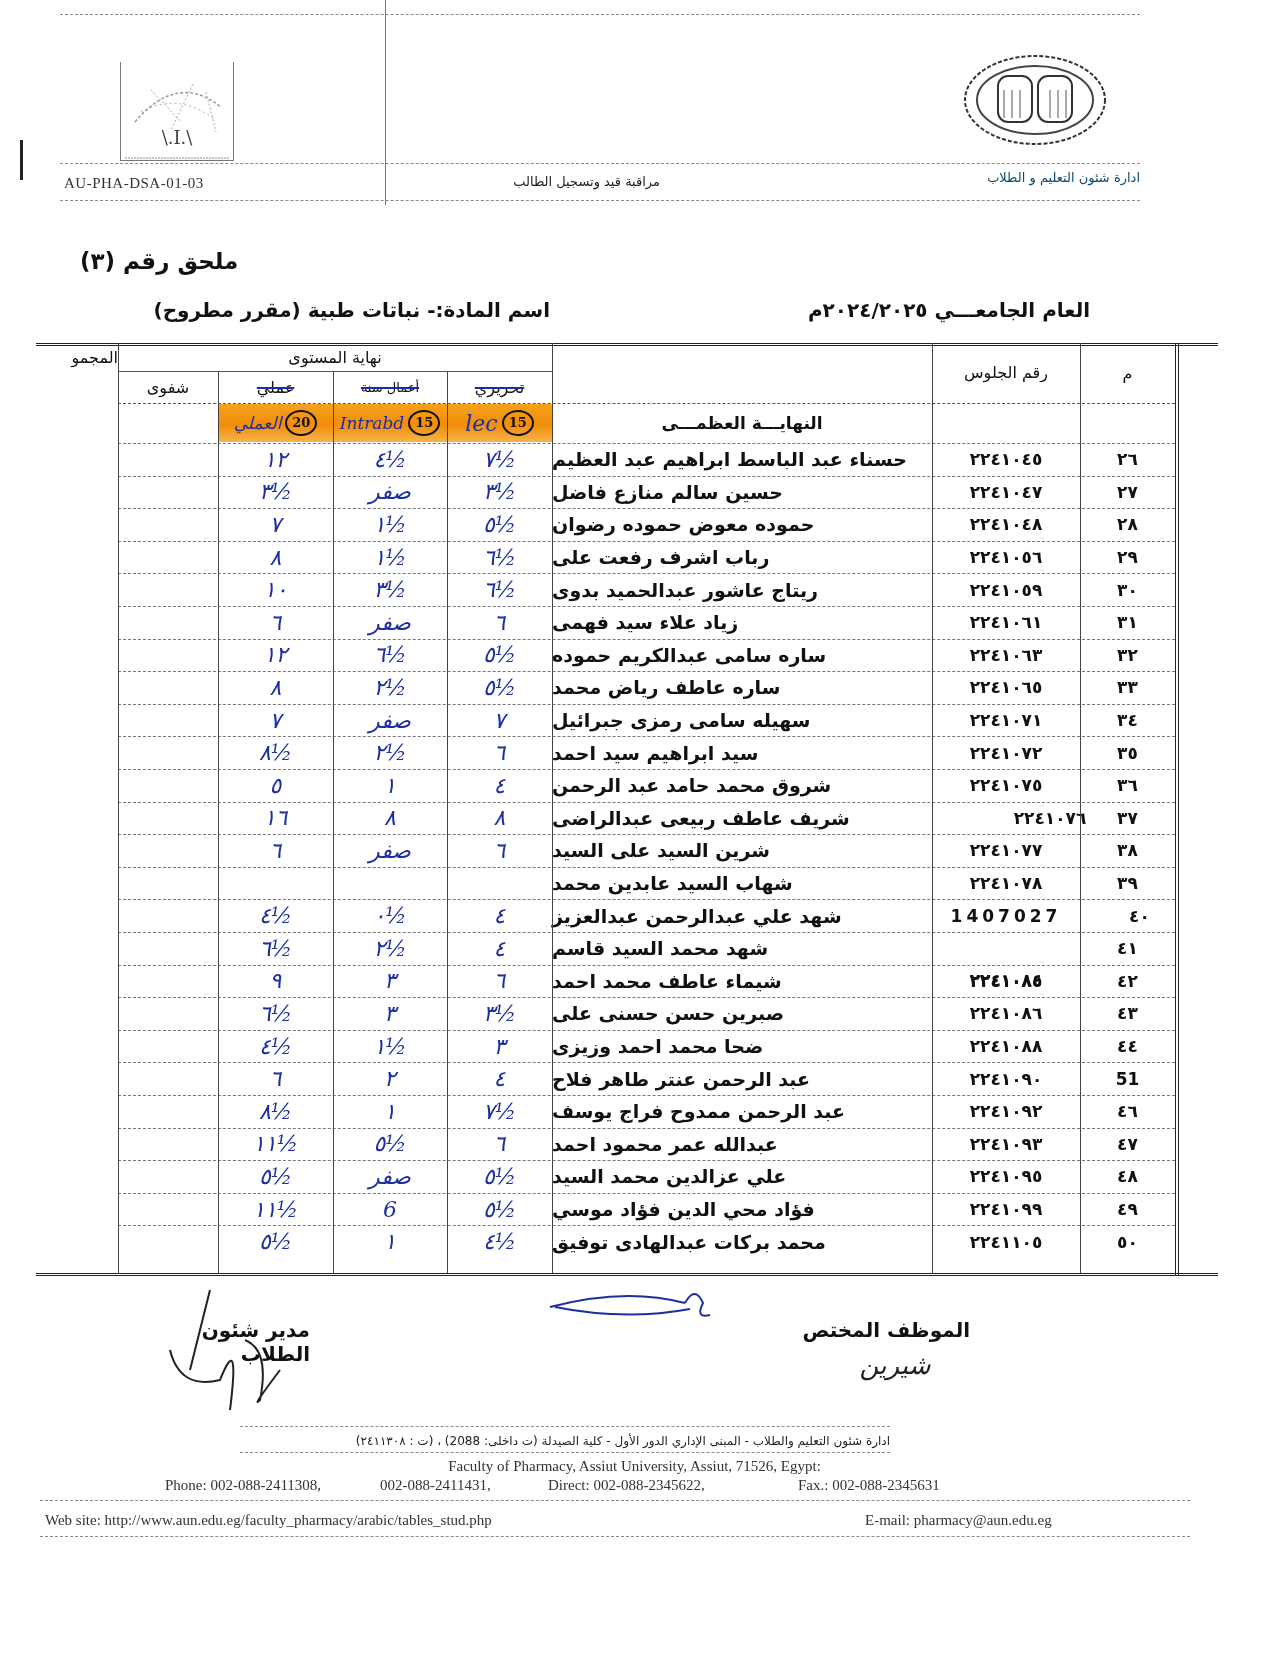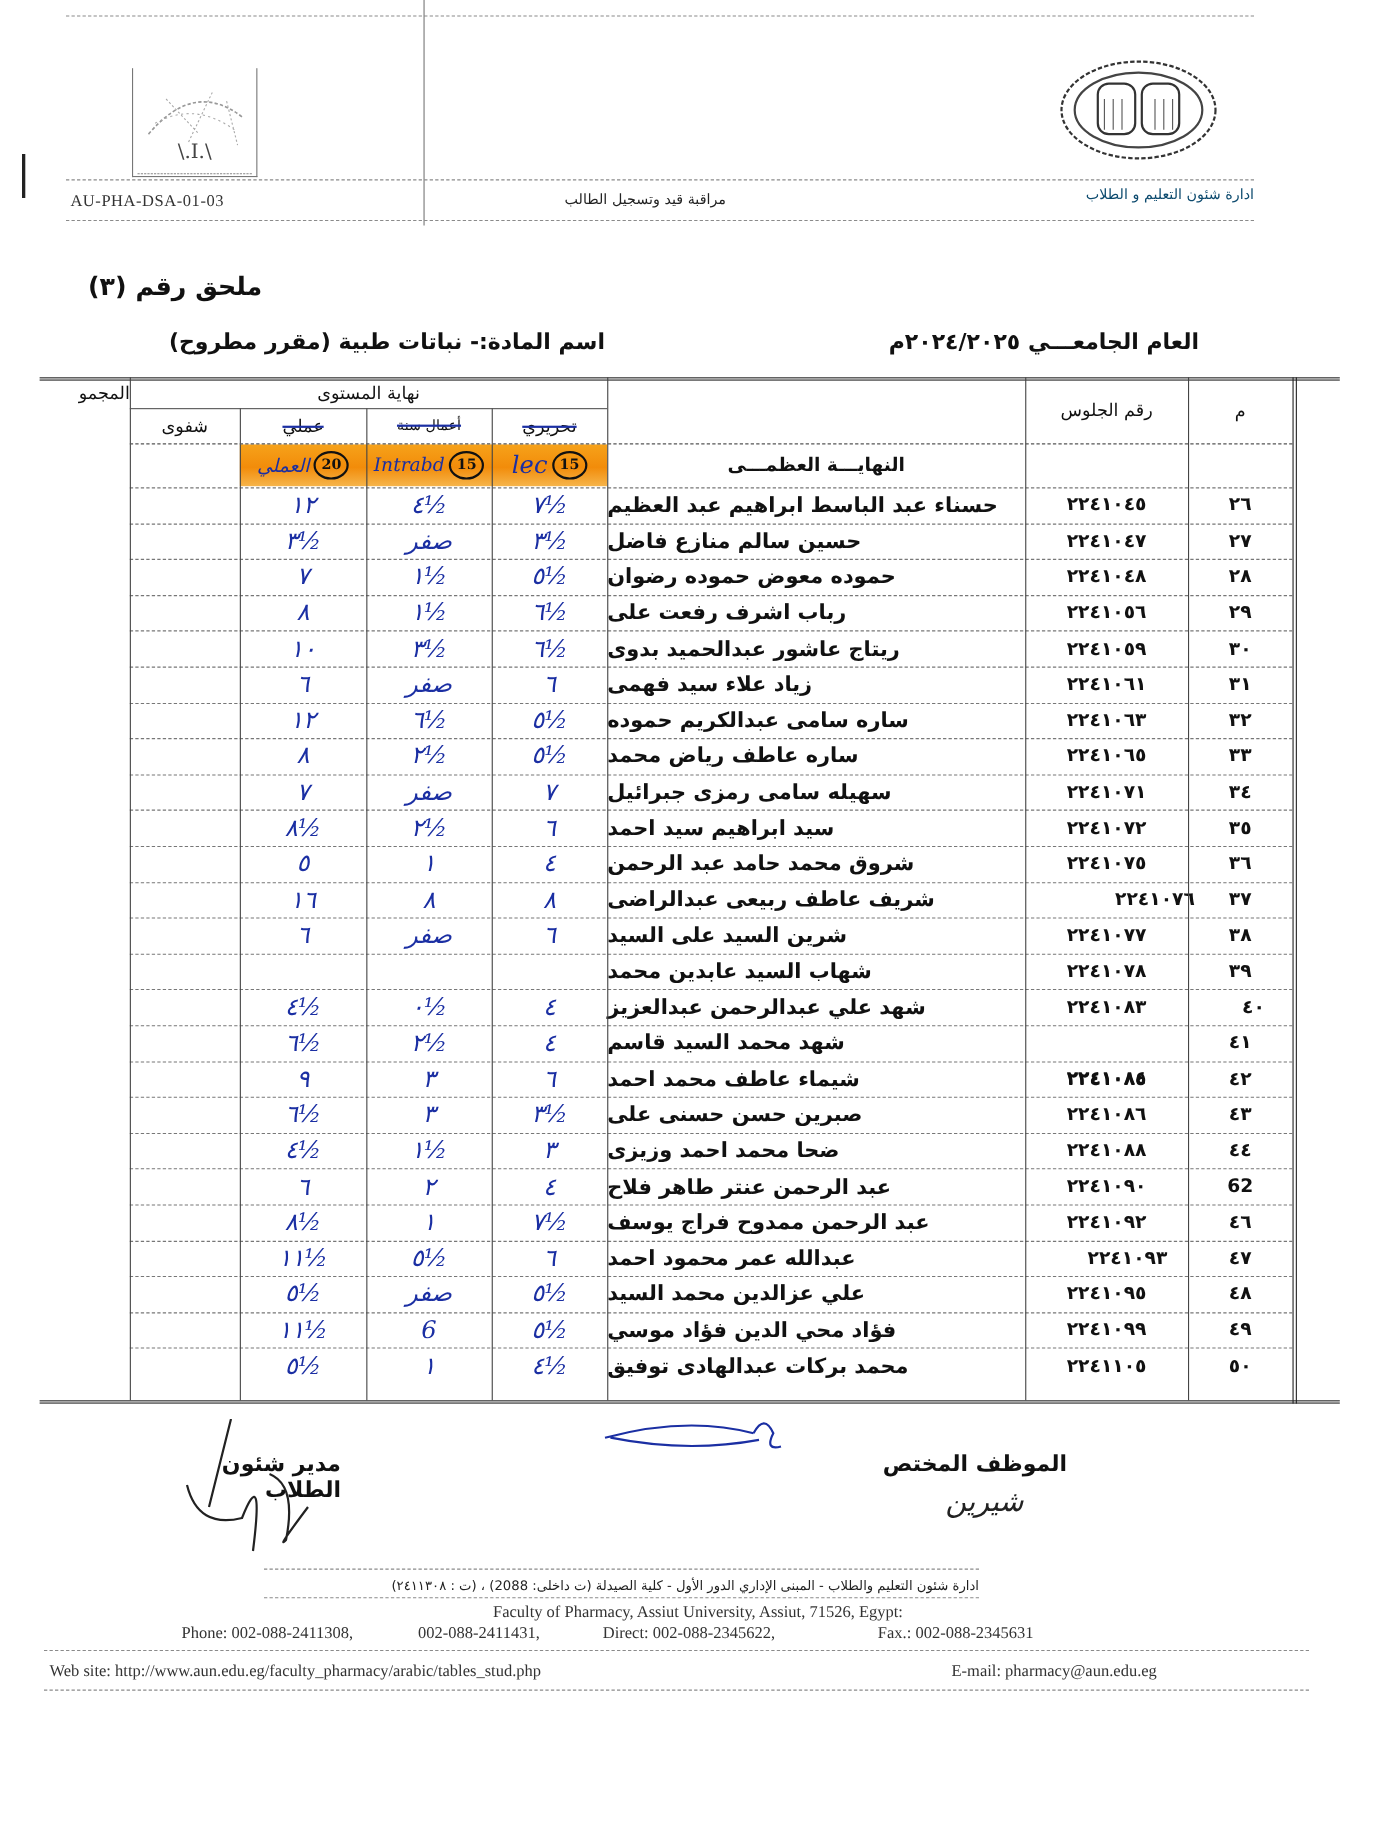--- a/index.html
+++ b/index.html
@@ -230,21 +230,21 @@
       <div class="cell idx" style="left:1080px; top:866.8px; width:95px; height:32.6px;">٣٩</div>
       <div class="cell seat" style="left:932px; top:866.8px; width:148px; height:32.6px;">٢٢٤١٠٧٨</div>
       <div class="cell name rtl" style="left:552px; top:866.8px; width:380px; height:32.6px;">شهاب السيد عابدين محمد</div>
       <div class="cell hand" style="left:447px; top:866.8px; width:105px; height:32.6px;"></div>
       <div class="cell hand" style="left:333px; top:866.8px; width:114px; height:32.6px;"></div>
       <div class="cell hand" style="left:218px; top:866.8px; width:115px; height:32.6px;"></div>
       <div class="cell hand" style="left:118px; top:866.8px; width:100px; height:32.6px;"></div>
       <div class="cell hand" style="left:36px; top:866.8px; width:82px; height:32.6px;"></div>
       <div class="abs" style="left:118px; top:899.4000000000001px; width:1057px; border-top:1px dashed #777;"></div>
       <div class="cell idx" style="left:1080px; top:899.4000000000001px; width:95px; height:32.6px;padding-left:12px;">٤٠</div>
-      <div class="cell seat" style="left:932px; top:899.4000000000001px; width:148px; height:32.6px;">٢٢٤١٠٨٣</div>
+      <div class="cell seat" style="left:932px; top:899.4000000000001px; width:148px; height:32.6px;">1407027</div>
       <div class="cell name rtl" style="left:552px; top:899.4000000000001px; width:380px; height:32.6px;">شهد علي عبدالرحمن عبدالعزيز</div>
       <div class="cell hand" style="left:447px; top:899.4000000000001px; width:105px; height:32.6px;">٤</div>
       <div class="cell hand" style="left:333px; top:899.4000000000001px; width:114px; height:32.6px;">٠½</div>
       <div class="cell hand" style="left:218px; top:899.4000000000001px; width:115px; height:32.6px;">٤½</div>
       <div class="cell hand" style="left:118px; top:899.4000000000001px; width:100px; height:32.6px;"></div>
       <div class="cell hand" style="left:36px; top:899.4000000000001px; width:82px; height:32.6px;"></div>
       <div class="abs" style="left:118px; top:932px; width:1057px; border-top:1px dashed #777;"></div>
       <div class="cell idx" style="left:1080px; top:932px; width:95px; height:32.6px;">٤١</div>
       <div class="cell seat" style="left:932px; top:932px; width:148px; height:32.6px;margin-top:32px;">٢٢٤١٠٨٤</div>
       <div class="cell name rtl" style="left:552px; top:932px; width:380px; height:32.6px;">شهد محمد السيد قاسم</div>
@@ -274,40 +274,40 @@
       <div class="abs" style="left:118px; top:1029.8000000000002px; width:1057px; border-top:1px dashed #777;"></div>
       <div class="cell idx" style="left:1080px; top:1029.8000000000002px; width:95px; height:32.6px;">٤٤</div>
       <div class="cell seat" style="left:932px; top:1029.8000000000002px; width:148px; height:32.6px;">٢٢٤١٠٨٨</div>
       <div class="cell name rtl" style="left:552px; top:1029.8000000000002px; width:380px; height:32.6px;">ضحا محمد احمد وزيزى</div>
       <div class="cell hand" style="left:447px; top:1029.8000000000002px; width:105px; height:32.6px;">٣</div>
       <div class="cell hand" style="left:333px; top:1029.8000000000002px; width:114px; height:32.6px;">١½</div>
       <div class="cell hand" style="left:218px; top:1029.8000000000002px; width:115px; height:32.6px;">٤½</div>
       <div class="cell hand" style="left:118px; top:1029.8000000000002px; width:100px; height:32.6px;"></div>
       <div class="cell hand" style="left:36px; top:1029.8000000000002px; width:82px; height:32.6px;"></div>
       <div class="abs" style="left:118px; top:1062.4px; width:1057px; border-top:1px dashed #777;"></div>
-      <div class="cell idx" style="left:1080px; top:1062.4px; width:95px; height:32.6px;">62</div>
+      <div class="cell idx" style="left:1080px; top:1062.4px; width:95px; height:32.6px;">51</div>
       <div class="cell seat" style="left:932px; top:1062.4px; width:148px; height:32.6px;">٢٢٤١٠٩٠</div>
       <div class="cell name rtl" style="left:552px; top:1062.4px; width:380px; height:32.6px;">عبد الرحمن عنتر طاهر فلاح</div>
       <div class="cell hand" style="left:447px; top:1062.4px; width:105px; height:32.6px;">٤</div>
       <div class="cell hand" style="left:333px; top:1062.4px; width:114px; height:32.6px;">٢</div>
       <div class="cell hand" style="left:218px; top:1062.4px; width:115px; height:32.6px;">٦</div>
       <div class="cell hand" style="left:118px; top:1062.4px; width:100px; height:32.6px;"></div>
       <div class="cell hand" style="left:36px; top:1062.4px; width:82px; height:32.6px;"></div>
       <div class="abs" style="left:118px; top:1095px; width:1057px; border-top:1px dashed #777;"></div>
       <div class="cell idx" style="left:1080px; top:1095px; width:95px; height:32.6px;">٤٦</div>
       <div class="cell seat" style="left:932px; top:1095px; width:148px; height:32.6px;">٢٢٤١٠٩٢</div>
       <div class="cell name rtl" style="left:552px; top:1095px; width:380px; height:32.6px;">عبد الرحمن ممدوح فراج يوسف</div>
       <div class="cell hand" style="left:447px; top:1095px; width:105px; height:32.6px;">٧½</div>
       <div class="cell hand" style="left:333px; top:1095px; width:114px; height:32.6px;">١</div>
       <div class="cell hand" style="left:218px; top:1095px; width:115px; height:32.6px;">٨½</div>
       <div class="cell hand" style="left:118px; top:1095px; width:100px; height:32.6px;"></div>
       <div class="cell hand" style="left:36px; top:1095px; width:82px; height:32.6px;"></div>
       <div class="abs" style="left:118px; top:1127.6px; width:1057px; border-top:1px dashed #777;"></div>
       <div class="cell idx" style="left:1080px; top:1127.6px; width:95px; height:32.6px;">٤٧</div>
-      <div class="cell seat" style="left:932px; top:1127.6px; width:148px; height:32.6px;margin-left:19px;">٢٢٤١٠٩٣</div>
+      <div class="cell seat" style="left:932px; top:1127.6px; width:148px; height:32.6px;">٢٢٤١٠٩٣</div>
       <div class="cell name rtl" style="left:552px; top:1127.6px; width:380px; height:32.6px;">عبدالله عمر محمود احمد</div>
       <div class="cell hand" style="left:447px; top:1127.6px; width:105px; height:32.6px;">٦</div>
       <div class="cell hand" style="left:333px; top:1127.6px; width:114px; height:32.6px;">٥½</div>
       <div class="cell hand" style="left:218px; top:1127.6px; width:115px; height:32.6px;">١١½</div>
       <div class="cell hand" style="left:118px; top:1127.6px; width:100px; height:32.6px;"></div>
       <div class="cell hand" style="left:36px; top:1127.6px; width:82px; height:32.6px;"></div>
       <div class="abs" style="left:118px; top:1160.2px; width:1057px; border-top:1px dashed #777;"></div>
       <div class="cell idx" style="left:1080px; top:1160.2px; width:95px; height:32.6px;">٤٨</div>
       <div class="cell seat" style="left:932px; top:1160.2px; width:148px; height:32.6px;">٢٢٤١٠٩٥</div>
       <div class="cell name rtl" style="left:552px; top:1160.2px; width:380px; height:32.6px;">علي عزالدين محمد السيد</div>

